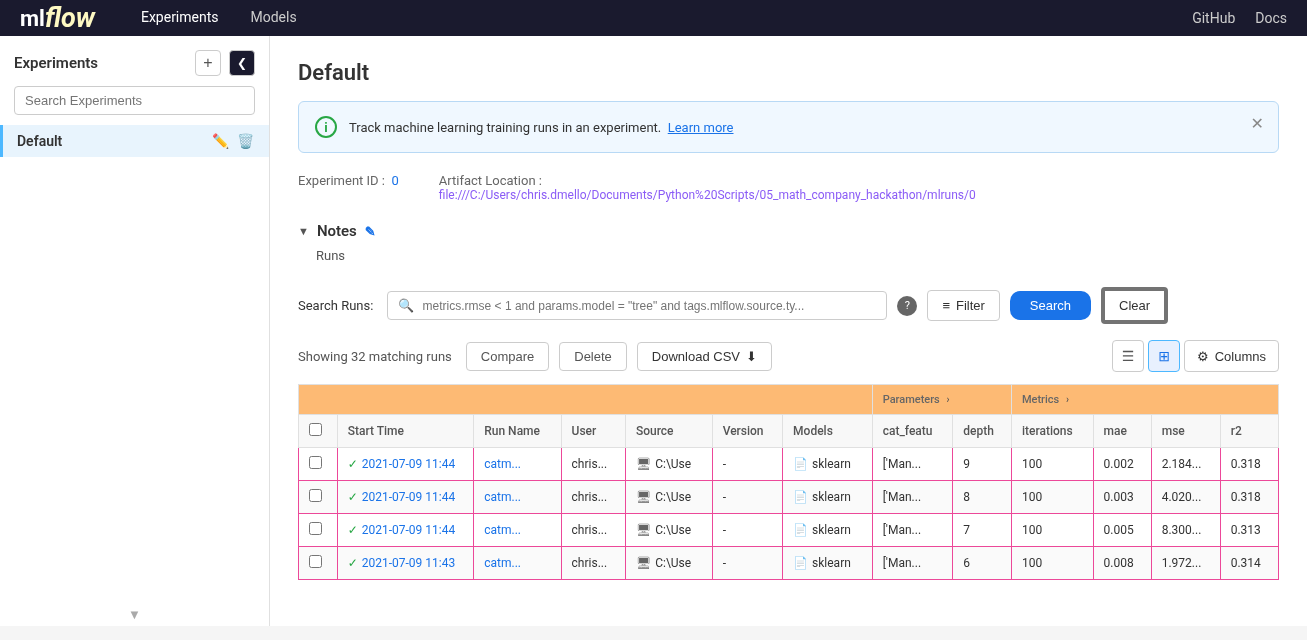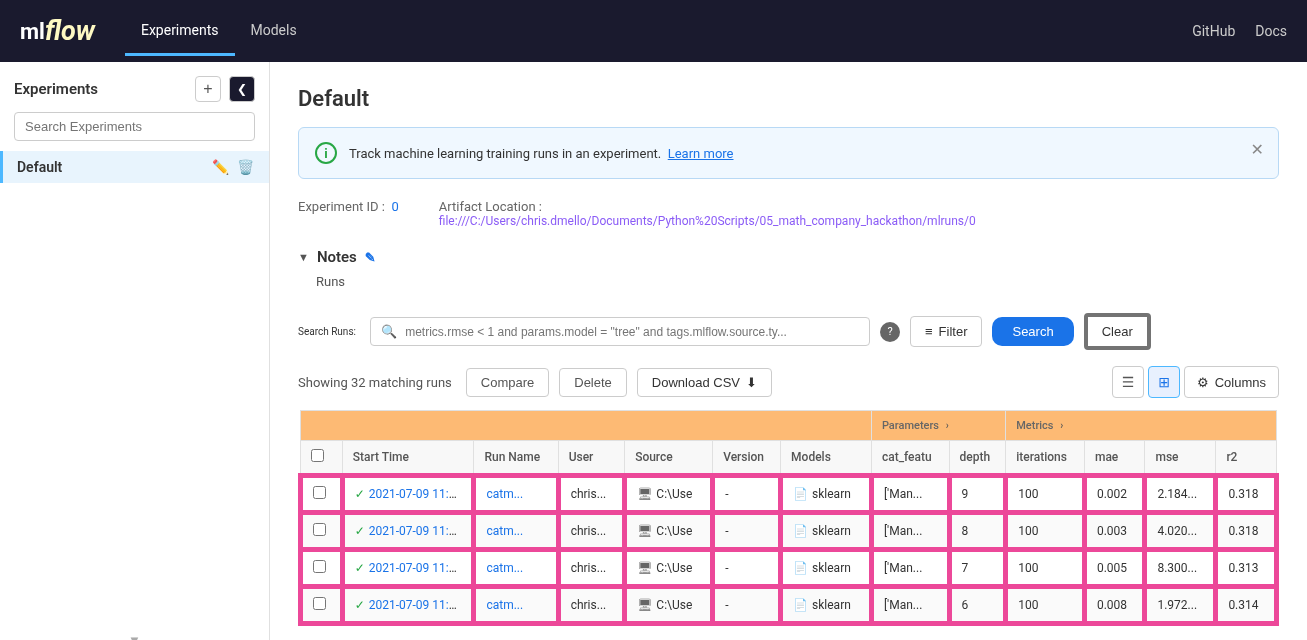--- a/index.html
+++ b/index.html
@@ -4,21 +4,21 @@
   <style>
     * { box-sizing: border-box; margin: 0; padding: 0; }
     body { font-family: -apple-system, BlinkMacSystemFont, 'Segoe UI', Roboto, sans-serif; font-size: 13px; background: #f5f5f5; color: #333; }
 
     
     .top-nav {
       background: #1a1a2e;
       display: flex;
       align-items: center;
       padding: 0 20px;
-      height: 62px;
+      height: 36px;
       color: white;
     }
     .logo {
       display: flex;
       align-items: center;
       margin-right: 30px;
     }
     .logo-ml { color: white; font-weight: bold; font-size: 22px; }
     .logo-flow { color: #fef9c3; font-weight: bold; font-size: 27px; font-style: italic; }
     .nav-links { display: flex; gap: 0; }
@@ -143,21 +143,21 @@
     .notes-edit-icon { color: #1a73e8; font-size: 13px; cursor: pointer; }
     .notes-content { color: #555; font-size: 13px; margin-left: 18px; }
 
     
     .search-runs-row {
       display: flex;
       align-items: center;
       gap: 10px;
       margin-bottom: 16px;
     }
-    .search-runs-label { font-size: 10px; color: #333; white-space: nowrap; margin-right: 4px; }
+    .search-runs-label { font-size: 13px; color: #333; white-space: nowrap; margin-right: 4px; }
     .search-input-wrap {
       flex: 1;
       display: flex;
       align-items: center;
       border: 1px solid #ccc;
       border-radius: 4px;
       padding: 6px 10px;
       background: white;
       max-width: 500px;
     }
@@ -254,21 +254,21 @@
     .runs-table th {
       background: #f8f8f8;
       border: 1px solid #e0e0e0;
       padding: 8px 10px;
       text-align: left;
       font-weight: 500;
       color: #555;
       white-space: nowrap;
     }
     .runs-table td {
-      border: 5px solid #ec4899;
+      border: 1px solid #ec4899;
       padding: 8px 10px;
       white-space: nowrap;
       overflow: hidden;
       text-overflow: ellipsis;
       max-width: 120px;
     }
     .runs-table tr:nth-child(even) td { background: #fafafa; }
     .section-header th {
       background: #fdba74;
       font-size: 11px;

